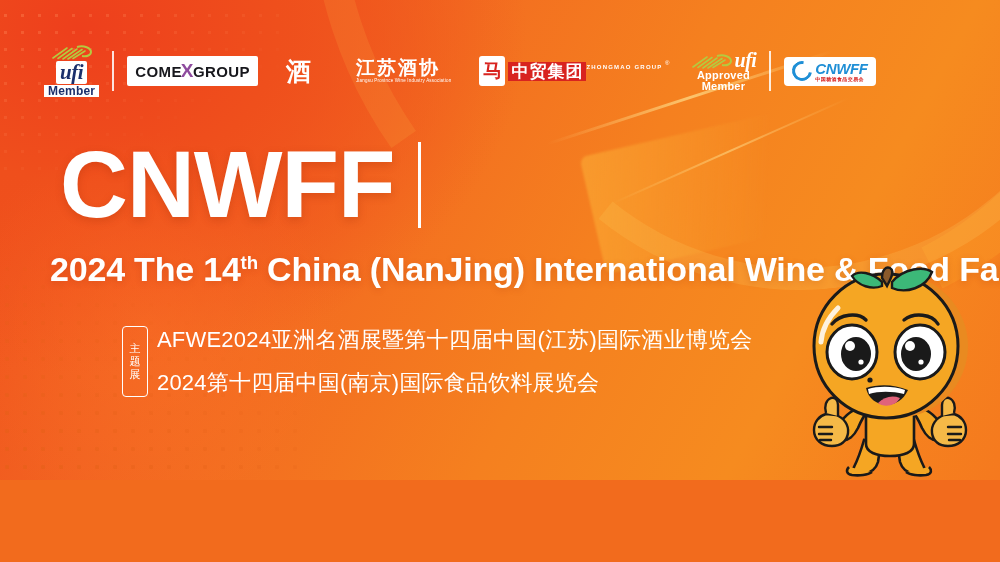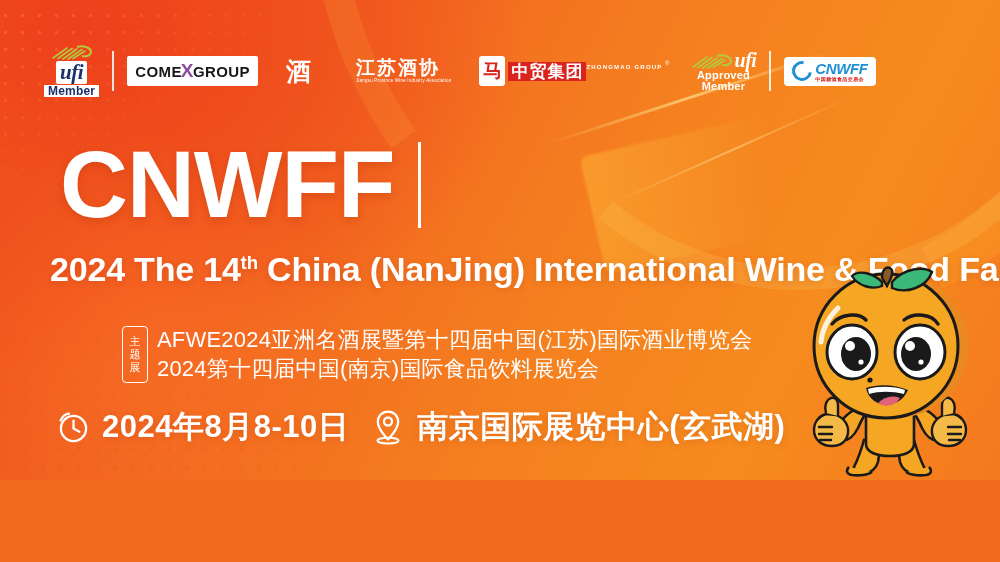--- a/index.html
+++ b/index.html
@@ -176,21 +176,21 @@
   #en-sub sup { font-size:.55em; vertical-align:super; }
 
   
   #subex { position:absolute; left:122px; top:326px; display:flex; align-items:stretch; gap:9px; }
   #subex-badge {
     width:26px; border:1.6px solid #fff; border-radius:4px;
     display:flex; flex-direction:column; align-items:center; justify-content:center;
     padding:3px 0; gap:1px;
   }
   #subex-badge span { font-size:11px; color:#fff; font-weight:normal; line-height:1.12; }
-  #subex-lines { display:flex; flex-direction:column; justify-content:center; gap:2px; }
+  #subex-lines { display:flex; flex-direction:column; justify-content:center; gap:16px; }
   .subex-line {
     font-size:22px; color:#fff; font-weight:normal;
     letter-spacing:.2px; white-space:nowrap; line-height:1.24;
   }
 
   
   #info-row { position:absolute; left:56px; top:406px; display:flex; align-items:center; gap:22px; }
   .info-item { display:flex; align-items:center; gap:12px; }
   .info-text {
     font-size:31px; font-weight:bold; color:#fff; white-space:nowrap;
@@ -323,42 +323,20 @@
       <span>主</span>
       <span>题</span>
       <span>展</span>
     </div>
     <div id="subex-lines">
       <div class="subex-line">AFWE2024亚洲名酒展暨第十四届中国(江苏)国际酒业博览会</div>
       <div class="subex-line">2024第十四届中国(南京)国际食品饮料展览会</div>
     </div>
   </div>
 
-  <div id="info-row">
-
-    <div class="info-item">
-      <svg width="34" height="34" viewBox="0 0 34 34">
-        <circle cx="17.5" cy="18.5" r="12.6" fill="none" stroke="#fff" stroke-width="2.3"></circle>
-        <path d="M17.5 10.6 L17.5 18.5 L23.4 21.8" fill="none" stroke="#fff" stroke-width="2.3" stroke-linecap="round" stroke-linejoin="round"></path>
-        <path d="M4.6 10.4 C6.4 6.4 9.6 4.0 12.8 3.6" fill="none" stroke="#fff" stroke-width="2.3" stroke-linecap="round"></path>
-        <path d="M12.6 2.0 L13.6 4.0 L11.4 4.8 Z" fill="#fff"></path>
-      </svg>
-      <span class="info-text">2024年8月8-10日</span>
-    </div>
-
-    <div class="info-item">
-      <svg width="34" height="36" viewBox="0 0 34 36">
-        <path d="M17 2.6 C11.3 2.6 6.8 7.1 6.8 12.7 C6.8 20.2 17 30.4 17 30.4 C17 30.4 27.2 20.2 27.2 12.7 C27.2 7.1 22.7 2.6 17 2.6 Z" fill="none" stroke="#fff" stroke-width="2.3" stroke-linejoin="round"></path>
-        <circle cx="17" cy="12.5" r="4.0" fill="none" stroke="#fff" stroke-width="2.3"></circle>
-        <ellipse cx="17" cy="31.6" rx="10.6" ry="2.9" fill="none" stroke="#fff" stroke-width="2.0"></ellipse>
-      </svg>
-      <span class="info-text">南京国际展览中心(玄武湖)</span>
-    </div>
-
-  </div>
 
   <svg id="mascot" viewBox="0 0 218 222">
 
     <g stroke="#1a1a1a" stroke-width="2.6">
       <path d="M78 176 C74 190 70 199 68 203 C66 208 70 211 77 210 C85 209 90 205 92 198 L95 178 Z" fill="#f5a623"></path>
       <path d="M128 176 C132 190 136 199 138 203 C140 208 136 211 129 210 C121 209 116 205 114 198 L111 178 Z" fill="#f5a623"></path>
       <path d="M63 203 C60 206 60 210 66 211 C73 212 82 211 86 208" fill="#f5a623"></path>
       <path d="M143 203 C146 206 146 210 140 211 C133 212 124 211 120 208" fill="#f5a623"></path>
     </g>
 

